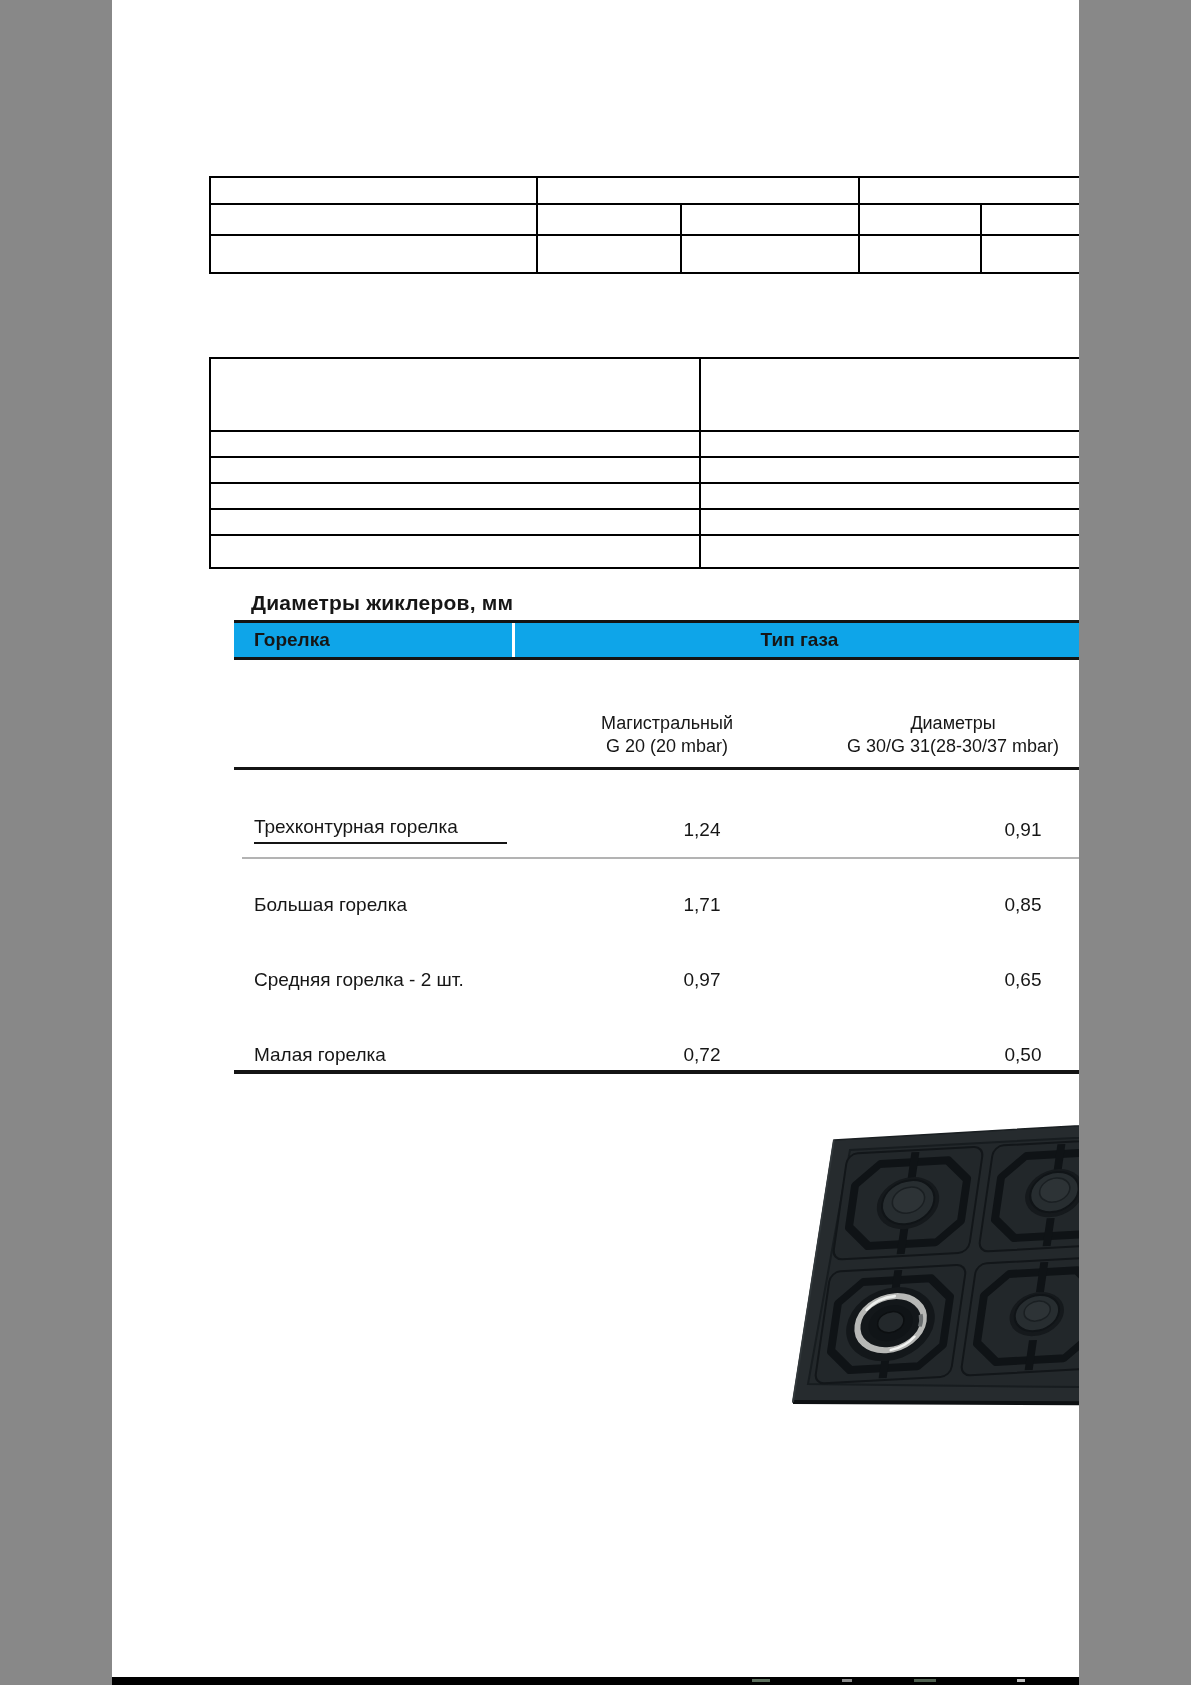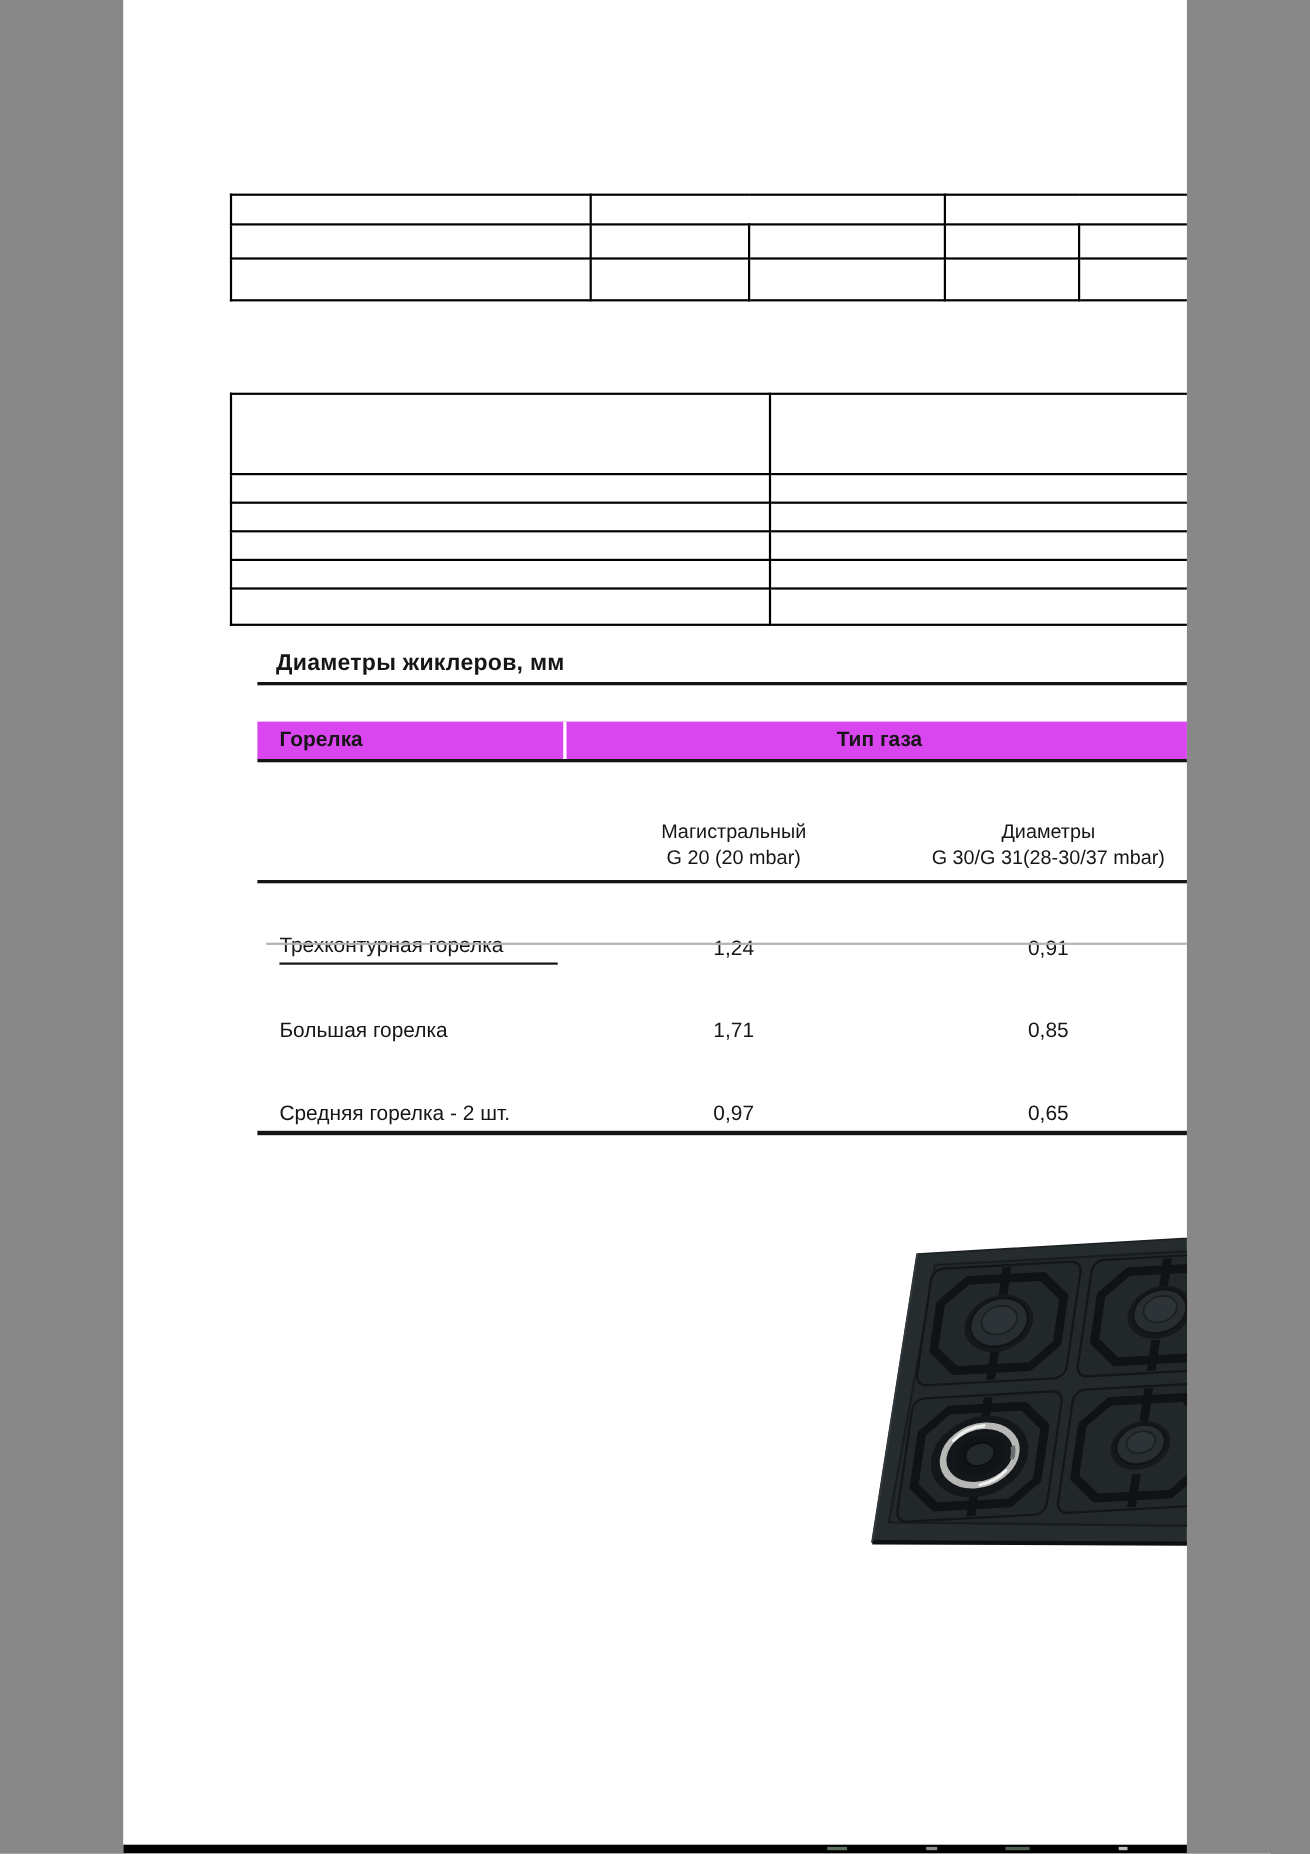--- a/index.html
+++ b/index.html
@@ -18,28 +18,28 @@
   table.t1{left:97px;top:176px;width:893px;}
   table.t2{left:97px;top:357px;width:893px;}
   
   .jets-heading{
     position:absolute;left:139px;top:591px;
     font-size:21px;font-weight:700;letter-spacing:.2px;
   }
   .jets{position:absolute;left:122px;top:620px;width:850px;}
   .rule{height:3px;background:#141414;}
   .rule.thick{height:4px;}
-  .band{display:flex;background:#d946ef;height:34px;align-items:center;margin-top:33px;}
+  .band{display:flex;background:#0ea5e9;height:34px;align-items:center;}
   .band-left{width:278px;padding-left:20px;box-sizing:border-box;font-size:19px;font-weight:700;}
   .band-gap{width:3px;align-self:stretch;background:#ffffff;}
   .band-right{flex:1;text-align:center;font-size:19px;font-weight:700;}
   .row3{display:grid;grid-template-columns:278px 310px 262px;margin-top:44px;}
   .subhead{padding:8px 0 9px 0;}
   .subhead .center{text-align:center;font-size:18px;line-height:23px;}
-  .drow{height:31px;align-items:center;font-size:19px;}
+  .drow{height:31px;align-items:center;font-size:19px;gap:35px;}
   .drow .lbl{padding-left:20px;}
   .drow .val{text-align:center;}
   .ul-label{display:inline-block;border-bottom:2px solid #141414;padding:0 10px 4px 0;min-width:243px;}
   .grey-line{position:absolute;left:130px;top:857px;width:840px;height:2px;background:#b3b3b3;}
   
   .hob-svg{position:absolute;left:612px;top:1088px;}
   
   .bottom-bar{position:absolute;left:0;top:1677px;width:1191px;height:8px;background:#000;}
   .bottom-bar span{position:absolute;height:3px;top:2px;}
 </style>
@@ -144,20 +144,25 @@
     <div class="drow row3">
       <div class="lbl">Большая горелка</div>
       <div class="val">1,71</div>
       <div class="val">0,85</div>
     </div>
     <div class="drow row3">
       <div class="lbl">Средняя горелка - 2 шт.</div>
       <div class="val">0,97</div>
       <div class="val">0,65</div>
     </div>
+    <div class="drow row3">
+      <div class="lbl">Малая горелка</div>
+      <div class="val">0,72</div>
+      <div class="val">0,50</div>
+    </div>
     <div class="rule thick"></div>
   </div>
 
   <div class="grey-line"></div>
 
   <svg class="hob-svg" width="520" height="325" viewBox="0 0 520 325" role="img" aria-label="gas hob">
 
     <polygon points="110,52 418,34 470,30 512,316 69,314" fill="#262b2e" stroke="#1a1f22" stroke-width="1.5"></polygon>
 
     <polygon points="418,34 470,30 512,316 456,317" fill="#1d2225"></polygon>

